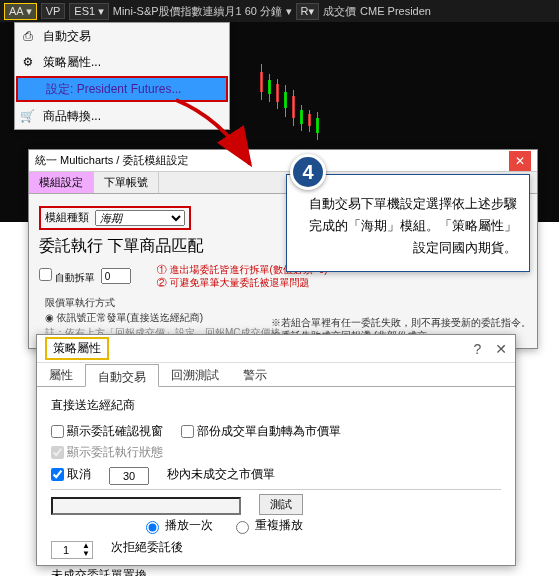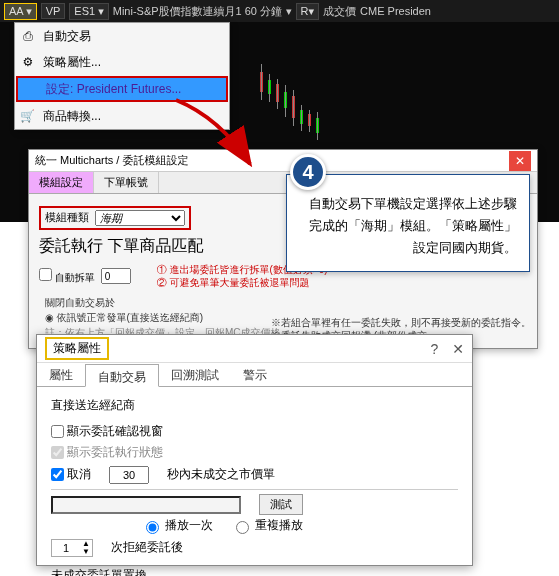--- a/index.html
+++ b/index.html
@@ -34,30 +34,30 @@
 .red-note { color: #c00; font-size: 10px; line-height: 1.3; margin-left: 20px; }
 .sub-group { margin-left: 6px; font-size: 10px; line-height: 1.5; color: #333; }
 .sub-group label { display: block; }
 .grey { color: #888; }
 .cut-note { position: absolute; right: 6px; bottom: 6px; font-size: 10px; color: #333; line-height: 1.3; text-align: left; }
 
 .callout { position: absolute; top: 172px; left: 286px; width: 244px; z-index: 10; }
 .callout-badge { width: 36px; height: 36px; border-radius: 50%; background: #1e4e8c; color: #fff; font-weight: bold; font-size: 20px; display: flex; align-items: center; justify-content: center; border: 3px solid #fff; box-shadow: 0 1px 4px rgba(0,0,0,.4); position: absolute; top: -18px; left: 4px; z-index: 11; }
 .callout-box { background: #fff; border: 1px solid #1e4e8c; padding: 18px 12px 12px 12px; font-size: 13px; line-height: 1.7; box-shadow: 0 2px 6px rgba(0,0,0,.25); margin-top: 2px; text-align: right; }
 
-.dlg2 { position: absolute; top: 334px; left: 36px; width: 437px; height: 232px; background: #fff; border: 1px solid #888; font-size: 11px; z-index: 12; box-shadow: 0 2px 10px rgba(0,0,0,.35); }
+.dlg2 { position: absolute; top: 334px; left: 36px; width: 480px; height: 232px; background: #fff; border: 1px solid #888; font-size: 11px; z-index: 12; box-shadow: 0 2px 10px rgba(0,0,0,.35); }
 .dlg2-title { height: 28px; display: flex; align-items: center; justify-content: space-between; padding: 0 8px; border-bottom: 1px solid #ddd; }
 .dlg2-title .tt { border: 2px solid #e6b800; padding: 1px 6px; font-size: 12px; }
 .dlg2 .icons { display: flex; gap: 14px; font-size: 14px; color: #555; }
 .dlg2-tabs { display: flex; height: 24px; border-bottom: 1px solid #aaa; }
 .dlg2-tab { padding: 4px 12px; font-size: 12px; color: #333; }
 .dlg2-tab.act { border: 1px solid #aaa; border-bottom: 1px solid #fff; background: #fff; position: relative; top: 1px; }
 .dlg2-body { padding: 8px 14px; font-size: 12px; line-height: 1.8; }
 .sect-title { font-size: 12px; margin-bottom: 4px; }
-.ck-row { display: flex; align-items: center; gap: 18px; flex-wrap: wrap; }
+.ck-row { display: flex; align-items: flex-end; gap: 18px; flex-wrap: wrap; }
 .ck-row label { display: inline-flex; align-items: center; gap: 3px; }
 .ck-row input[type=text] { width: 40px; height: 18px; font-size: 11px; text-align: center; }
 .btn { border: 1px solid #999; background: #eee; padding: 2px 10px; font-size: 11px; }
 .spin { display: inline-flex; align-items: center; border: 1px solid #aaa; height: 18px; }
 .spin input { border: none; width: 28px; text-align: center; font-size: 11px; height: 16px; }
 .spin .ar { font-size: 8px; line-height: 8px; padding: 0 2px; cursor: pointer; }
 hr { border: none; border-top: 1px solid #ccc; margin: 4px 0; }
 input[type=checkbox] { margin: 0; }
 </style>
 </head>
@@ -150,21 +150,21 @@
     <div style="font-size:16px;margin-top:6px">委託執行 下單商品匹配</div>
     <div class="fld-row" style="font-size:10px">
       <label><input type="checkbox" style=""> <span>自動拆單</span></label>
       <input type="text" style="width: 30px; height: 16px; font-size: 10px;" value="0">
       <div class="red-note">
         <div>① 進出場委託皆進行拆單(數值必須&gt;0)</div>
         <div>② 可避免單筆大量委託被退單問題</div>
       </div>
     </div>
     <div class="sub-group">
-      <div>關閉自動交易於</div>
+      <div>限價單執行方式</div>
       <label>◉ <span>依訊號正常發單(直接送迄經紀商)</span></label>
       <div class="grey">註：依右上方「回報成交價」設定，回報MC成交價格</div>
       <label>○ <span>不預掛限價單(當市價本檔洗價，偵測到訊號價格才發送市價單至經紀商，市價單成交價格</span></label>
       <div class="grey">與訊號策略價格會有落差的使用者可選此項。(不會送出限價單)</div>
       <div style="margin-top:4px">停止單執行方式</div>
       <label>◉ <span>依訊號正常發單(直接送迄經紀商)</span></label>
     </div>
   </div>
   <div class="cut-note">
     <div>※若組合單裡有任一委託失敗，則不再接受新的委託指令。</div>
@@ -190,20 +190,24 @@
     <div class="dlg2-tab act">自動交易</div>
     <div class="dlg2-tab">回溯測試</div>
     <div class="dlg2-tab">警示</div>
   </div>
   <div class="dlg2-body">
     <div class="sect-title">直接送迄經紀商</div>
     <div class="ck-row">
       <label>
           <input type="checkbox" style=""> 
           <span>顯示委託確認視窗</span>
+        </label>
+      <label>
+          <input type="checkbox" style=""> 
+          <span>部份成交單自動轉為市價單</span>
         </label>
     </div>
     <div class="ck-row">
       <label class="grey">
           <input type="checkbox" checked="" disabled="" style=""> 
           <span>顯示委託執行狀態</span>
         </label>
     </div>
     <div class="ck-row">
       <label>

